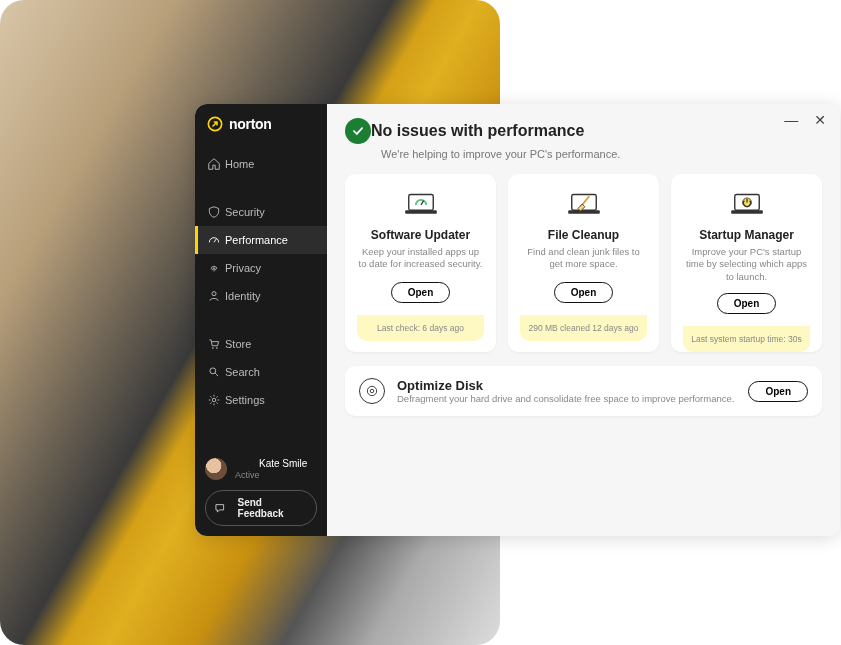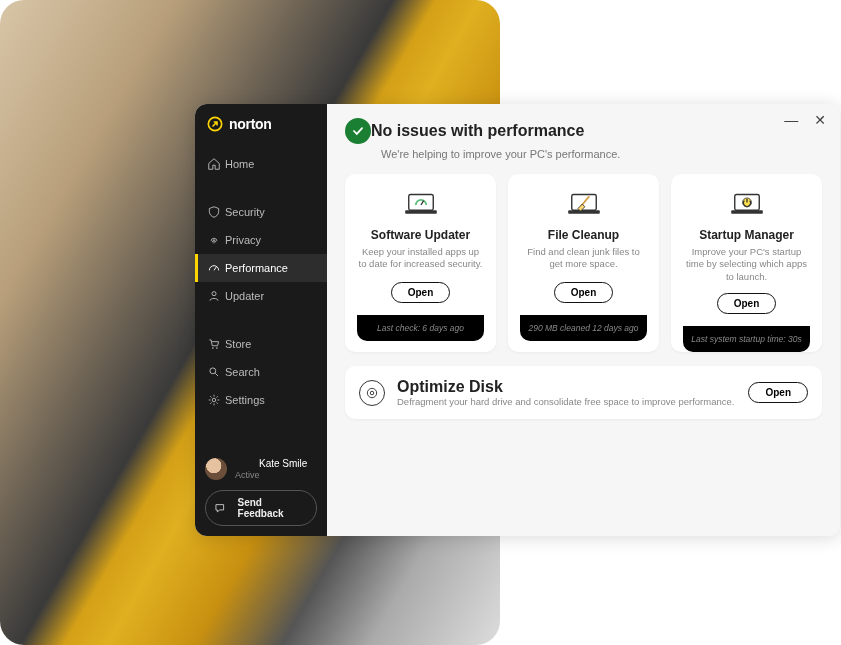--- a/index.html
+++ b/index.html
@@ -131,42 +131,41 @@
 .open-btn {
   border: 1.5px solid #111;
   border-radius: 999px;
   background: #fff;
   padding: 4px 16px;
   font-size: 10px; font-weight: 700;
   cursor: pointer;
   margin-bottom: 12px;
 }
 .card-footer {
-  background: #000000;
+  background: #fef9c3;
   width: 100%;
   font-size: 8.5px; color: #888;
   padding: 8px 0;
   border-radius: 0 0 10px 10px;
-  font-style: italic;
 }
 .row-card {
   background: #fff;
   border-radius: 10px;
   margin-top: 14px;
   padding: 12px 14px;
   display: flex; align-items: center; gap: 12px;
   box-shadow: 0 1px 3px rgba(0,0,0,0.05);
 }
 .row-ico {
   width: 26px; height: 26px; border-radius: 50%;
   border: 1.5px solid #333;
   display: flex; align-items: center; justify-content: center;
 }
 .row-text { flex: 1; }
-.row-title { font-size: 16px; font-weight: 700; color: #222; }
+.row-title { font-size: 13px; font-weight: 700; color: #222; }
 .row-desc { font-size: 9.5px; color: #888; }
 </style>
 </head>
 <body>
 
 <div class="bg-photo"></div>
 
 <div class="app-window">
   <div class="sidebar">
     <div class="brand">
@@ -187,39 +186,39 @@
     </div>
     <div class="nav-spacer"></div>
 
     <div class="nav-group">
       <div class="nav-item">
         <svg class="nav-ico" viewBox="0 0 24 24">
             <path d="M12 3 L20 6 V11 C20 16 16 20 12 21 C8 20 4 16 4 11 V6 Z" fill="none" stroke="#bbb" stroke-width="1.6"></path>
           </svg>
         <span>Security</span>
       </div>
-      <div class="nav-item">
-        <svg class="nav-ico" viewBox="0 0 24 24">
-            <path d="M7 14 A5 5 0 0 1 17 14 M9 16 A3 3 0 0 1 15 16 M12 10 V18" fill="none" stroke="#bbb" stroke-width="1.4"></path>
-          </svg>
-        <span>Privacy</span>
-      </div>
       <div class="nav-item active">
         <svg class="nav-ico" viewBox="0 0 24 24">
             <path d="M4 16 A8 8 0 0 1 20 16" fill="none" stroke="#fff" stroke-width="1.6"></path>
             <line x1="12" y1="16" x2="16" y2="10" stroke="#fff" stroke-width="1.6"></line>
           </svg>
         <span>Performance</span>
       </div>
       <div class="nav-item">
         <svg class="nav-ico" viewBox="0 0 24 24">
+            <path d="M7 14 A5 5 0 0 1 17 14 M9 16 A3 3 0 0 1 15 16 M12 10 V18" fill="none" stroke="#bbb" stroke-width="1.4"></path>
+          </svg>
+        <span>Privacy</span>
+      </div>
+      <div class="nav-item">
+        <svg class="nav-ico" viewBox="0 0 24 24">
             <circle cx="12" cy="8" r="3.5" fill="none" stroke="#bbb" stroke-width="1.6"></circle>
             <path d="M5 20 C5 15 19 15 19 20" fill="none" stroke="#bbb" stroke-width="1.6"></path>
           </svg>
-        <span>Updater</span>
+        <span>Identity</span>
       </div>
     </div>
     <div class="nav-spacer"></div>
 
     <div class="nav-group">
       <div class="nav-item">
         <svg class="nav-ico" viewBox="0 0 24 24">
             <path d="M4 5 H7 L9 15 H18 L20 8 H8" fill="none" stroke="#bbb" stroke-width="1.6"></path>
             <circle cx="10" cy="19" r="1.4" fill="#bbb"></circle>
             <circle cx="17" cy="19" r="1.4" fill="#bbb"></circle>

